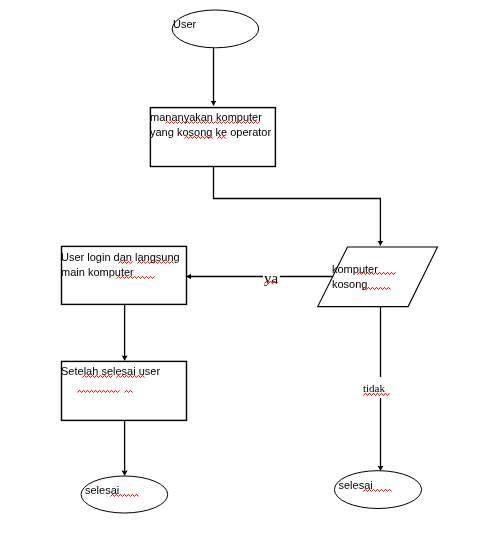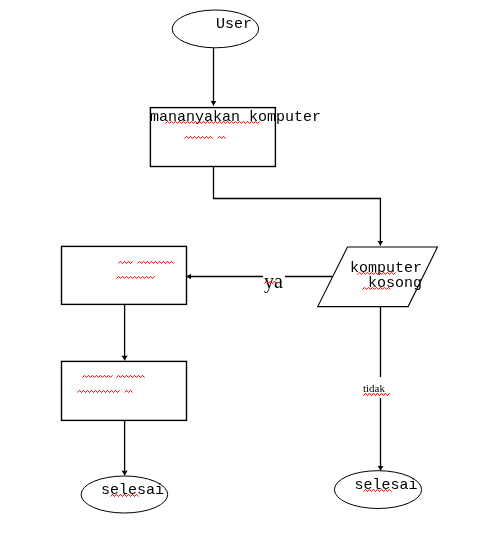--- a/index.html
+++ b/index.html
@@ -4,22 +4,22 @@
 <title>Flowchart</title>
 <style>
   html,body{margin:0;padding:0;}
   body{width:499px;height:537px;background:#ffffff;overflow:hidden;
        font-family:"Liberation Sans",sans-serif;}
   #canvas{position:relative;width:499px;height:537px;background:#ffffff;}
   svg.layer{position:absolute;left:0;top:0;width:499px;height:537px;}
   .shape{fill:#ffffff;stroke:#000000;}
   .edge{fill:none;stroke:#000000;stroke-width:1.3;}
   .nodetext{position:absolute;color:#000000;
-            font-family:Liberation Mono, monospace;font-size:15px;line-height:15px;
-            white-space:pre;text-align:right;}
+            font-family:Liberation Sans, sans-serif;font-size:11px;line-height:15px;
+            white-space:pre;text-align:left;}
   .nodetext .ln{display:block;position:relative;}
   .edgelabel{position:absolute;font-family:"Liberation Serif",serif;color:#000000;
              white-space:pre;line-height:1;}
   .sp{position:relative;white-space:pre;}
   svg#squiggles{position:absolute;left:0;top:0;width:499px;height:537px;pointer-events:none;}
 </style>
 </head>
 <body>
 
 <div id="canvas">
@@ -41,32 +41,33 @@
     <path class="edge" d="M213.5,48 L213.5,105.5" marker-end="url(#ah)"></path>
     <path class="edge" d="M213.5,166 L213.5,198.5 L380.4,198.5 L380.4,245.5" marker-end="url(#ah)"></path>
     <path class="edge" d="M332.5,276.5 L186.5,276.5" marker-end="url(#ah)"></path>
     <path class="edge" d="M124.6,304.4 L124.6,360.4" marker-end="url(#ah)"></path>
     <path class="edge" d="M124.6,420.4 L124.6,475.4" marker-end="url(#ah)"></path>
     <path class="edge" d="M380.5,306.6 L380.5,470.6" marker-end="url(#ah)"></path>
   </svg>
 
   <div class="nodetext" style="left:173px;top:17.4px;width:79px;"><span class="ln"><span>User</span></span></div>
 
-  <div class="nodetext" style="left:150px;top:109.6px;width:148px;"><span class="ln"><span class="sp">mananyakan komputer</span></span></div>
+  <div class="nodetext" style="left:150px;top:109.6px;width:148px;"><span class="ln"><span class="sp">mananyakan komputer</span></span><span class="ln"><span>yang </span><span class="sp">kosong</span><span> </span><span class="sp">ke</span><span> operator</span></span></div>
 
   <div class="nodetext" style="left:332px;top:262.2px;width:90px;line-height:14.6px;"><span class="ln"><span class="sp">komputer</span></span><span class="ln"><span class="sp">kosong</span></span></div>
 
+  <div class="nodetext" style="left:61px;top:250px;width:126px;"><span class="ln"><span>User login </span><span class="sp">dan</span><span> </span><span class="sp">langsung</span></span><span class="ln"><span>main </span><span class="sp">komputer</span></span></div>
 
-  <div class="nodetext" style="left:61px;top:364px;width:126px;"></div>
+  <div class="nodetext" style="left:61px;top:364px;width:126px;"><span class="ln"><span class="sp">Setelah</span><span> </span><span class="sp">selesai</span><span> user</span></span></div>
 
   <div class="nodetext" style="left:85px;top:483px;width:79px;"><span class="ln"><span class="sp">selesai</span></span></div>
 
   <div class="nodetext" style="left:338.5px;top:478px;width:79px;"><span class="ln"><span class="sp">selesai</span></span></div>
 
-  <div class="edgelabel" style="left:262.5px;top:270.8px;font-size:20px;background:#ffffff;padding:0 1.6px;"><span class="sp">ya</span></div>
+  <div class="edgelabel" style="left:262.5px;top:270.8px;font-size:15px;background:#ffffff;padding:0 1.6px;"><span class="sp">ya</span></div>
   <div class="edgelabel" style="left:363px;top:377.2px;font-size:11px;background:#ffffff;padding:5.5px 0 4.7px;"><span class="sp">tidak</span></div>
 
   <svg id="squiggles" viewBox="0 0 499 537">
       <path d="M165.5,123.5 L167.5,121.3 L169.5,123.5 L171.5,121.3 L173.5,123.5 L175.5,121.3 L177.5,123.5 L179.5,121.3 L181.5,123.5 L183.5,121.3 L185.5,123.5 L187.5,121.3 L189.5,123.5 L191.5,121.3 L193.5,123.5 L195.5,121.3 L197.5,123.5 L199.5,121.3 L201.5,123.5 L203.5,121.3 L205.5,123.5 L207.5,121.3 L209.5,123.5 L211.5,121.3 L213.5,123.5 L215.5,121.3 L217.5,123.5 L219.5,121.3 L221.5,123.5 L223.5,121.3 L225.5,123.5 L227.5,121.3 L229.5,123.5 L231.5,121.3 L233.5,123.5 L235.5,121.3 L237.5,123.5 L239.5,121.3 L241.5,123.5 L243.5,121.3 L245.5,123.5 L247.5,121.3 L249.5,123.5 L251.5,121.3 L253.5,123.5 L255.5,121.3 L257.5,123.5 L259.5,121.3" fill="none" stroke="#ff0000" stroke-width="1"></path>
       <path d="M184.5,138.5 L186.5,136.3 L188.5,138.5 L190.5,136.3 L192.5,138.5 L194.5,136.3 L196.5,138.5 L198.5,136.3 L200.5,138.5 L202.5,136.3 L204.5,138.5 L206.5,136.3 L208.5,138.5 L210.5,136.3 L212.5,138.5" fill="none" stroke="#ff0000" stroke-width="1"></path>
       <path d="M217.5,138.5 L219.5,136.3 L221.5,138.5 L223.5,136.3 L225.5,138.5" fill="none" stroke="#ff0000" stroke-width="1"></path>
       <path d="M357.5,274.5 L359.5,272.3 L361.5,274.5 L363.5,272.3 L365.5,274.5 L367.5,272.3 L369.5,274.5 L371.5,272.3 L373.5,274.5 L375.5,272.3 L377.5,274.5 L379.5,272.3 L381.5,274.5 L383.5,272.3 L385.5,274.5 L387.5,272.3 L389.5,274.5 L391.5,272.3 L393.5,274.5 L395.5,272.3" fill="none" stroke="#ff0000" stroke-width="1"></path>
       <path d="M362.5,289.5 L364.5,287.3 L366.5,289.5 L368.5,287.3 L370.5,289.5 L372.5,287.3 L374.5,289.5 L376.5,287.3 L378.5,289.5 L380.5,287.3 L382.5,289.5 L384.5,287.3 L386.5,289.5 L388.5,287.3 L390.5,289.5" fill="none" stroke="#ff0000" stroke-width="1"></path>
       <path d="M118.5,263.5 L120.5,261.3 L122.5,263.5 L124.5,261.3 L126.5,263.5 L128.5,261.3 L130.5,263.5 L132.5,261.3" fill="none" stroke="#ff0000" stroke-width="1"></path>
       <path d="M137.5,263.5 L139.5,261.3 L141.5,263.5 L143.5,261.3 L145.5,263.5 L147.5,261.3 L149.5,263.5 L151.5,261.3 L153.5,263.5 L155.5,261.3 L157.5,263.5 L159.5,261.3 L161.5,263.5 L163.5,261.3 L165.5,263.5 L167.5,261.3 L169.5,263.5 L171.5,261.3 L173.5,263.5" fill="none" stroke="#ff0000" stroke-width="1"></path>

